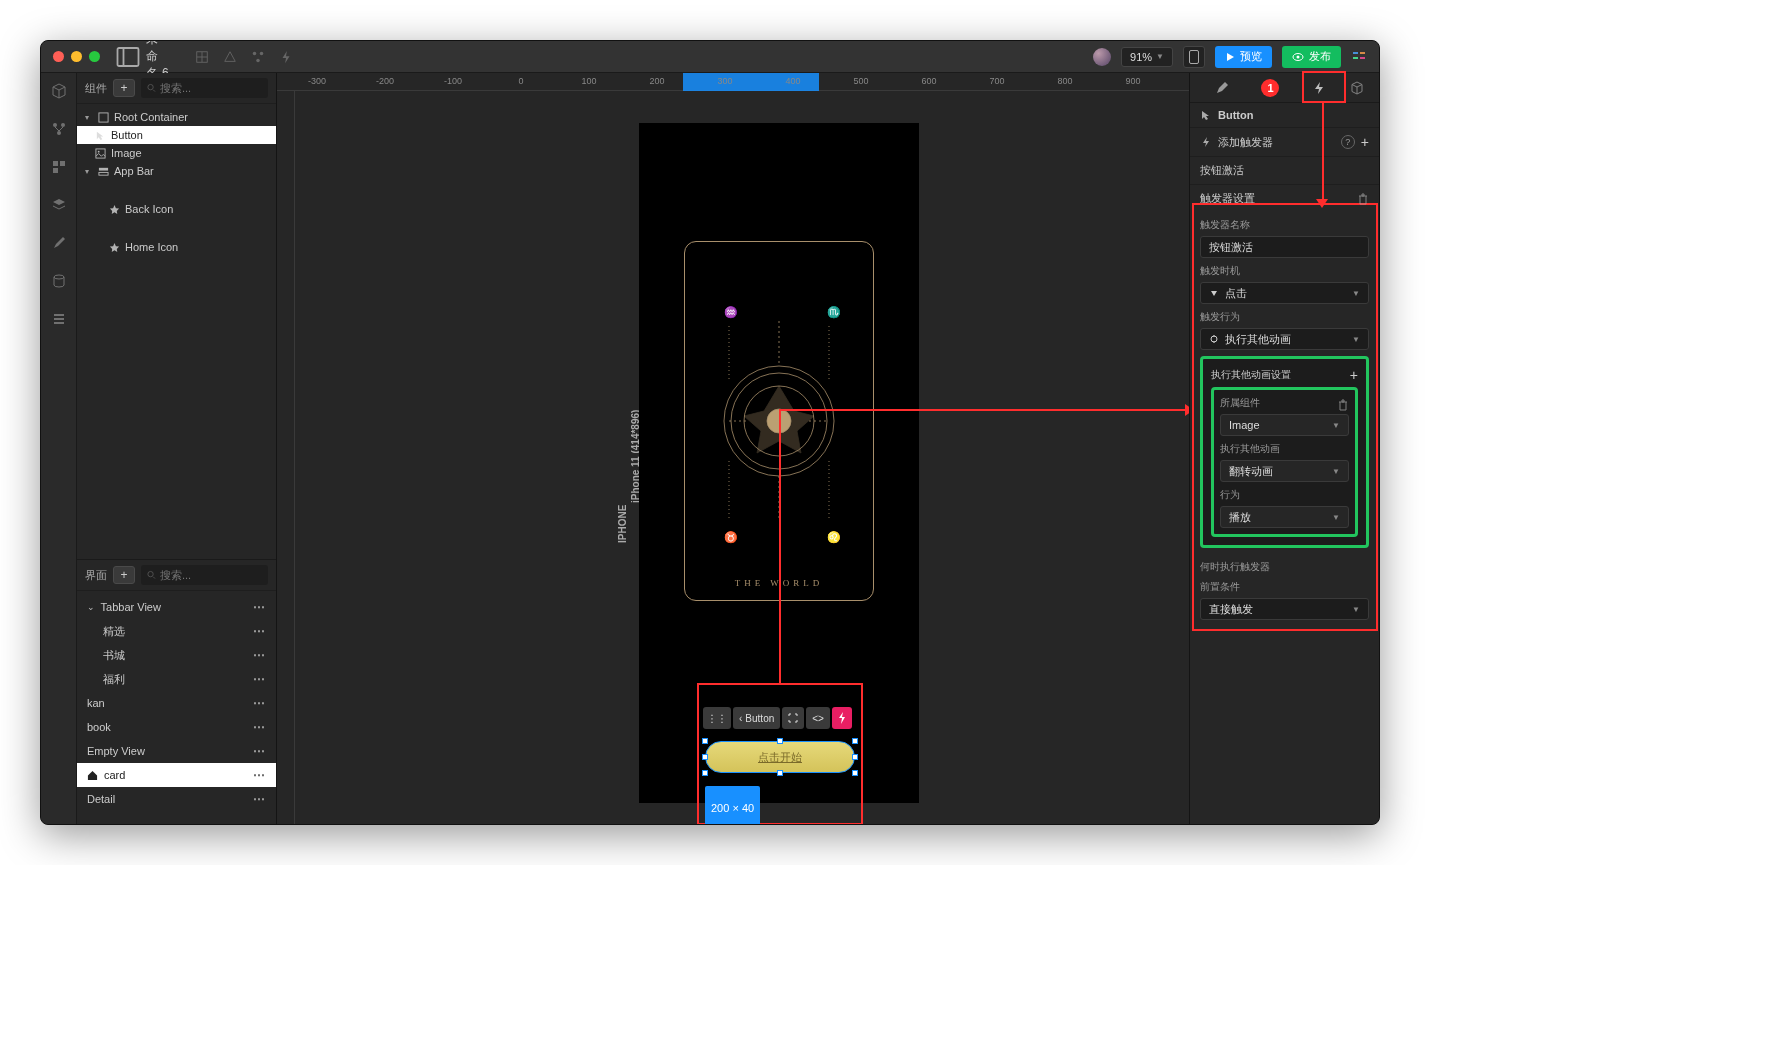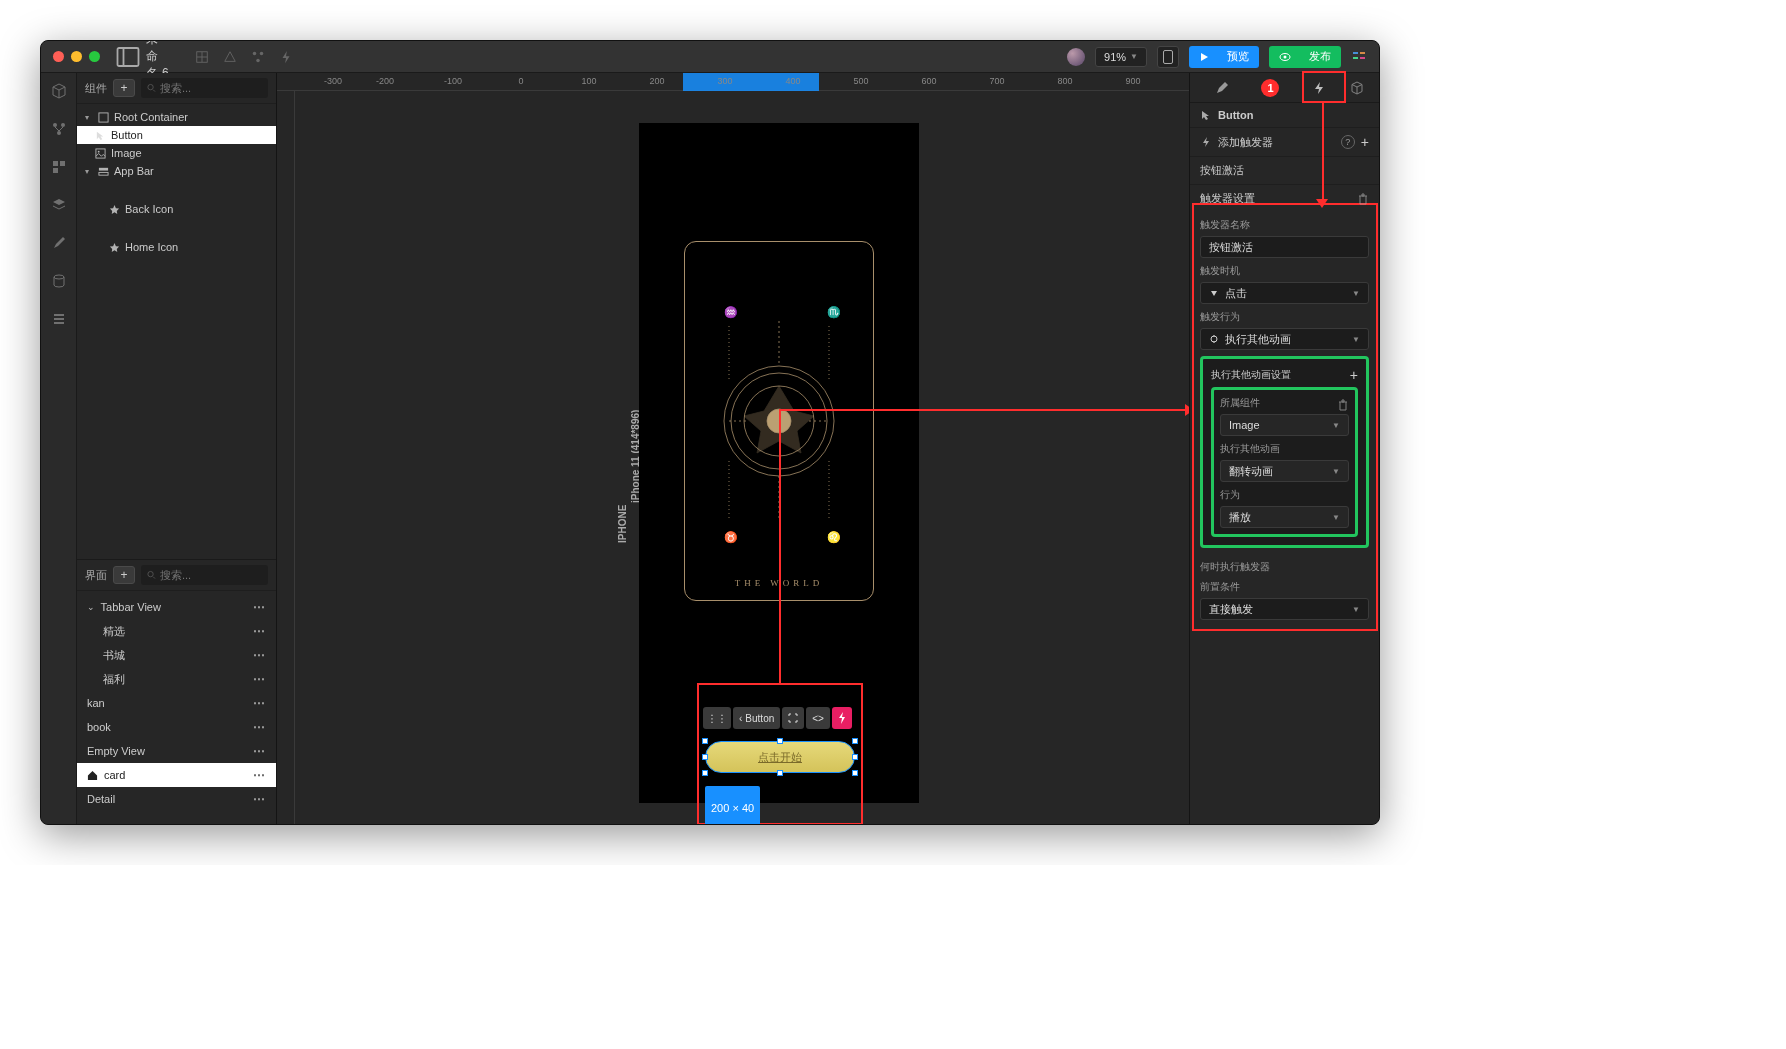--- a/index.html
+++ b/index.html
@@ -11,21 +11,21 @@
 .dot.red { background: #ff5f56; }
 .dot.yellow { background: #ffbd2e; }
 .dot.green { background: #27c93f; }
 .title-text { color: #ccc; font-size: 12px; margin-left: 8px; display: flex; align-items:center; gap:6px;}
 .title-icons { display: flex; gap: 14px; margin-left: 18px; align-items: center;}
 .title-icons .ticon { width:14px; height:14px; opacity:0.6; }
 .titlebar-right { margin-left: auto; display: flex; align-items: center; gap: 10px; }
 .avatar { width: 18px; height: 18px; border-radius: 50%; background: radial-gradient(circle at 30% 30%, #b9a, #546); }
 .zoom-box { background: #222; border:1px solid #444; color:#ddd; font-size:11px; padding:3px 8px; border-radius:3px; display:flex; align-items:center; gap:4px;}
 .sq-btn { width:22px; height:22px; background:#222; border:1px solid #444; border-radius:3px; display:flex; align-items:center; justify-content:center;}
-.pill-btn { height:22px; border-radius:3px; display:flex; align-items:center; gap:18px; color:#fff; font-size:11px; padding:0 10px; }
+.pill-btn { height:22px; border-radius:3px; display:flex; align-items:center; gap:5px; color:#fff; font-size:11px; padding:0 10px; }
 .pill-btn.blue { background:#1890ff; }
 .pill-btn.green { background:#13bd5f; }
 .settings-ico { width:16px; height:16px; opacity:0.8; }
 
 .body-area { display:flex; height: calc(100% - 32px); position:relative; }
 
 .rail { width: 36px; background: #2a2a2a; display:flex; flex-direction:column; align-items:center; padding-top:10px; gap:22px; border-right:1px solid #1a1a1a;}
 .rail .ricon { width:16px; height:16px; opacity:0.55; }
 
 .left-panel { width: 200px; background:#262626; display:flex; flex-direction:column; border-right:1px solid #141414;}
@@ -341,21 +341,21 @@
               <span class="dots">⋯</span>
             </div>
         </div>
       </div>
     </div>
 
     <div class="canvas-wrap">
       <div class="ruler-v"></div>
       <div class="ruler-h">
         <div class="ruler-sel" style="left:406px; width:136px;"></div>
-      <span class="tick" style="left: 56px;">-300</span>
+      <span class="tick" style="left: 40px;">-300</span>
           <span class="tick" style="left: 108px;">-200</span>
           <span class="tick" style="left: 176px;">-100</span>
           <span class="tick" style="left: 244px;">0</span>
           <span class="tick" style="left: 312px;">100</span>
           <span class="tick" style="left: 380px;">200</span>
           <span class="tick" style="left: 448px;">300</span>
           <span class="tick" style="left: 516px;">400</span>
           <span class="tick" style="left: 584px;">500</span>
           <span class="tick" style="left: 652px;">600</span>
           <span class="tick" style="left: 720px;">700</span>

